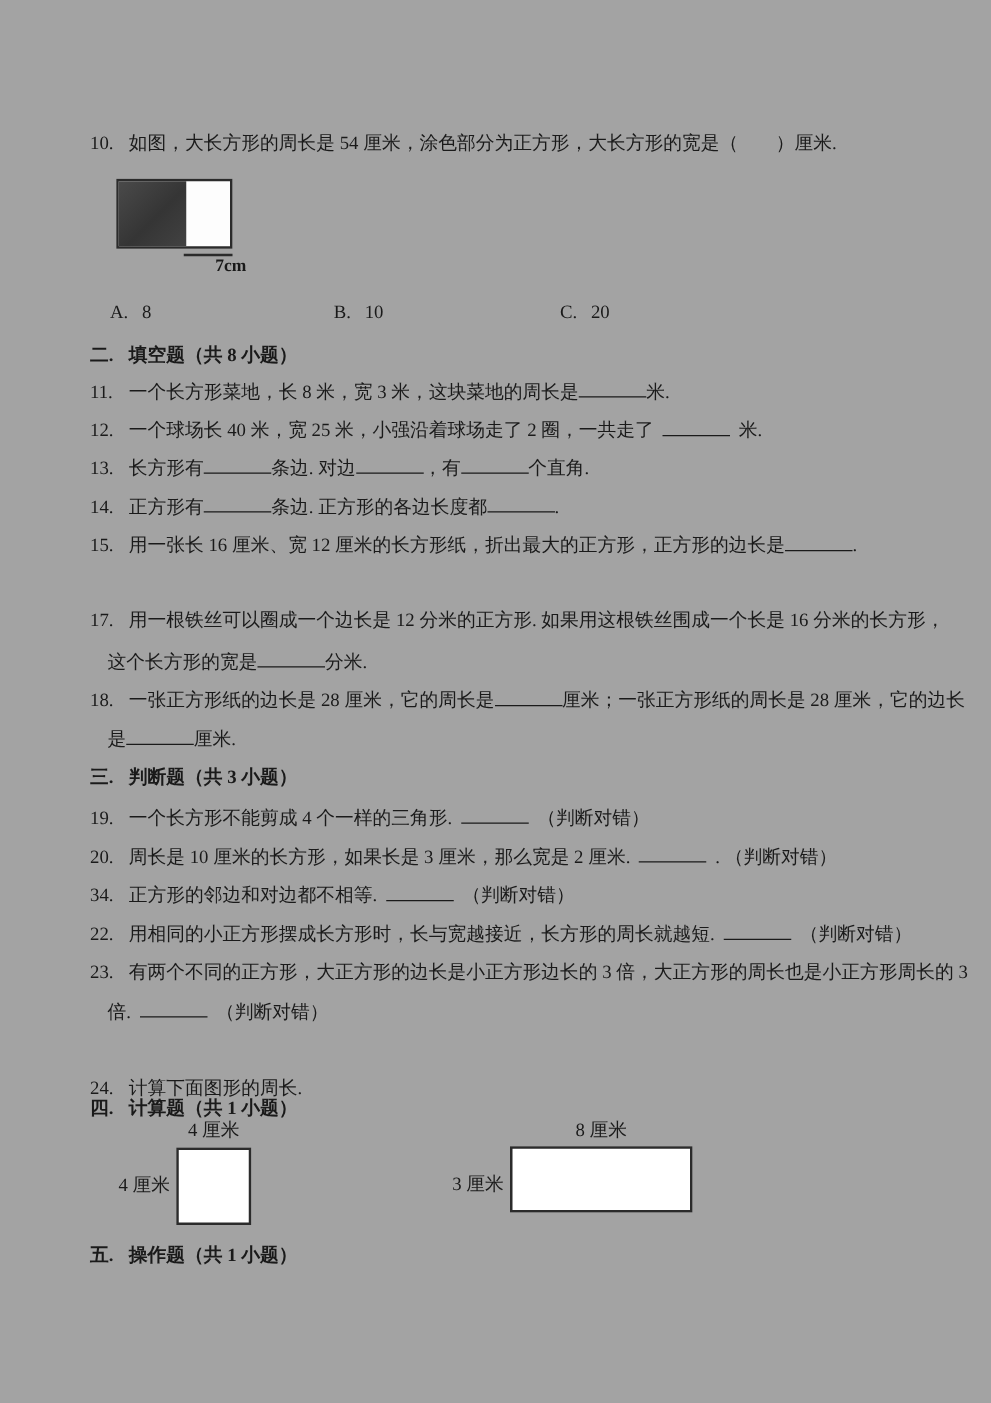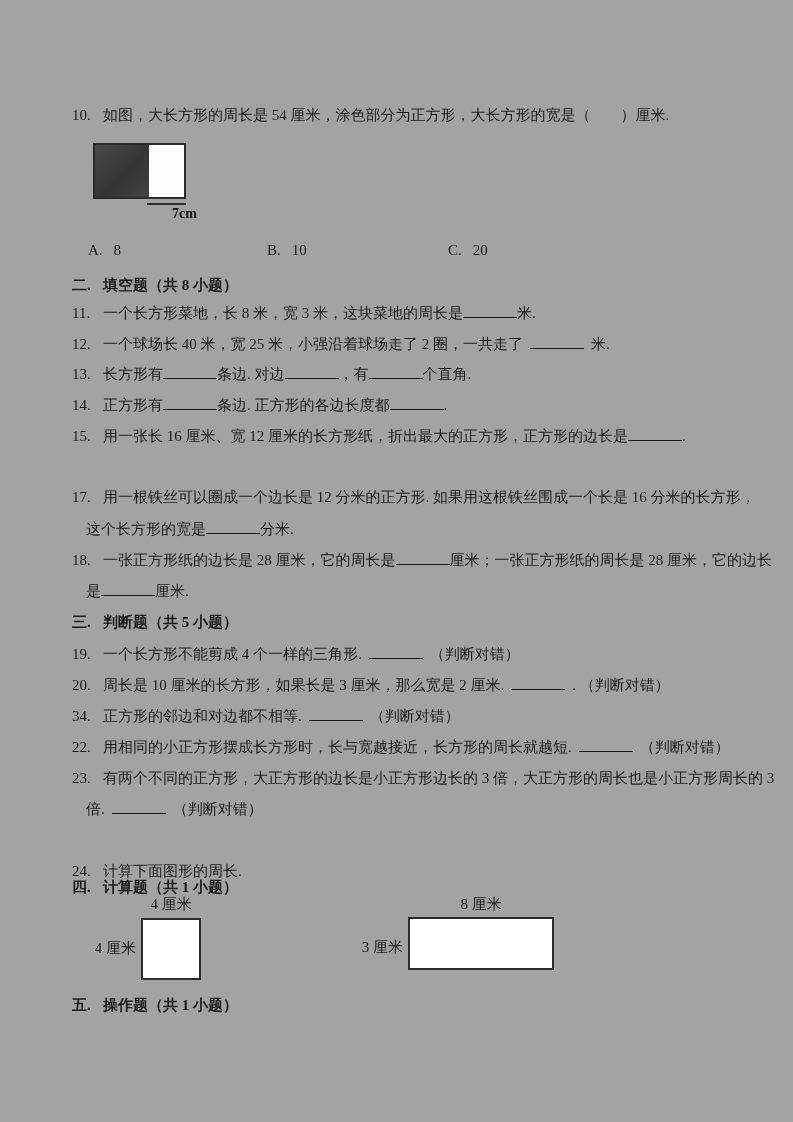--- a/index.html
+++ b/index.html
@@ -80,21 +80,21 @@
 
   <div class="line" style="top:427px"><span class="num">15.</span><span>用一张长 16 厘米、宽 12 厘米的长方形纸，折出最大的正方形，正方形的边长是</span><span class="blank"></span><span>.</span></div>
 
 
   <div class="line" style="top:488px"><span class="num">17.</span><span>用一根铁丝可以圈成一个边长是 12 分米的正方形. 如果用这根铁丝围成一个长是 16 分米的长方形，</span></div>
   <div class="line cont" style="top:520px"><span>这个长方形的宽是</span><span class="blank"></span><span>分米.</span></div>
 
   <div class="line" style="top:551px"><span class="num">18.</span><span>一张正方形纸的边长是 28 厘米，它的周长是</span><span class="blank"></span><span>厘米；一张正方形纸的周长是 28 厘米，它的边长</span></div>
   <div class="line cont" style="top:582px"><span>是</span><span class="blank"></span><span>厘米.</span></div>
 
-  <div class="line heading" style="top:613px"><span class="num">三.</span><span>判断题（共 5 小题）</span></div>
+  <div class="line heading" style="top:613px"><span class="num">三.</span><span>判断题（共 3 小题）</span></div>
 
   <div class="line" style="top:645px"><span class="num">19.</span><span>一个长方形不能剪成 4 个一样的三角形.</span><span class="blank gap"></span><span>（判断对错）</span></div>
 
   <div class="line" style="top:676px"><span class="num">20.</span><span>周长是 10 厘米的长方形，如果长是 3 厘米，那么宽是 2 厘米.</span><span class="blank gap"></span><span>. （判断对错）</span></div>
 
   <div class="line" style="top:707px"><span class="num">34.</span><span>正方形的邻边和对边都不相等.</span><span class="blank gap"></span><span>（判断对错）</span></div>
 
   <div class="line" style="top:738px"><span class="num">22.</span><span>用相同的小正方形摆成长方形时，长与宽越接近，长方形的周长就越短.</span><span class="blank gap"></span><span>（判断对错）</span></div>
 
   <div class="line" style="top:769px"><span class="num">23.</span><span>有两个不同的正方形，大正方形的边长是小正方形边长的 3 倍，大正方形的周长也是小正方形周长的 3</span></div>

